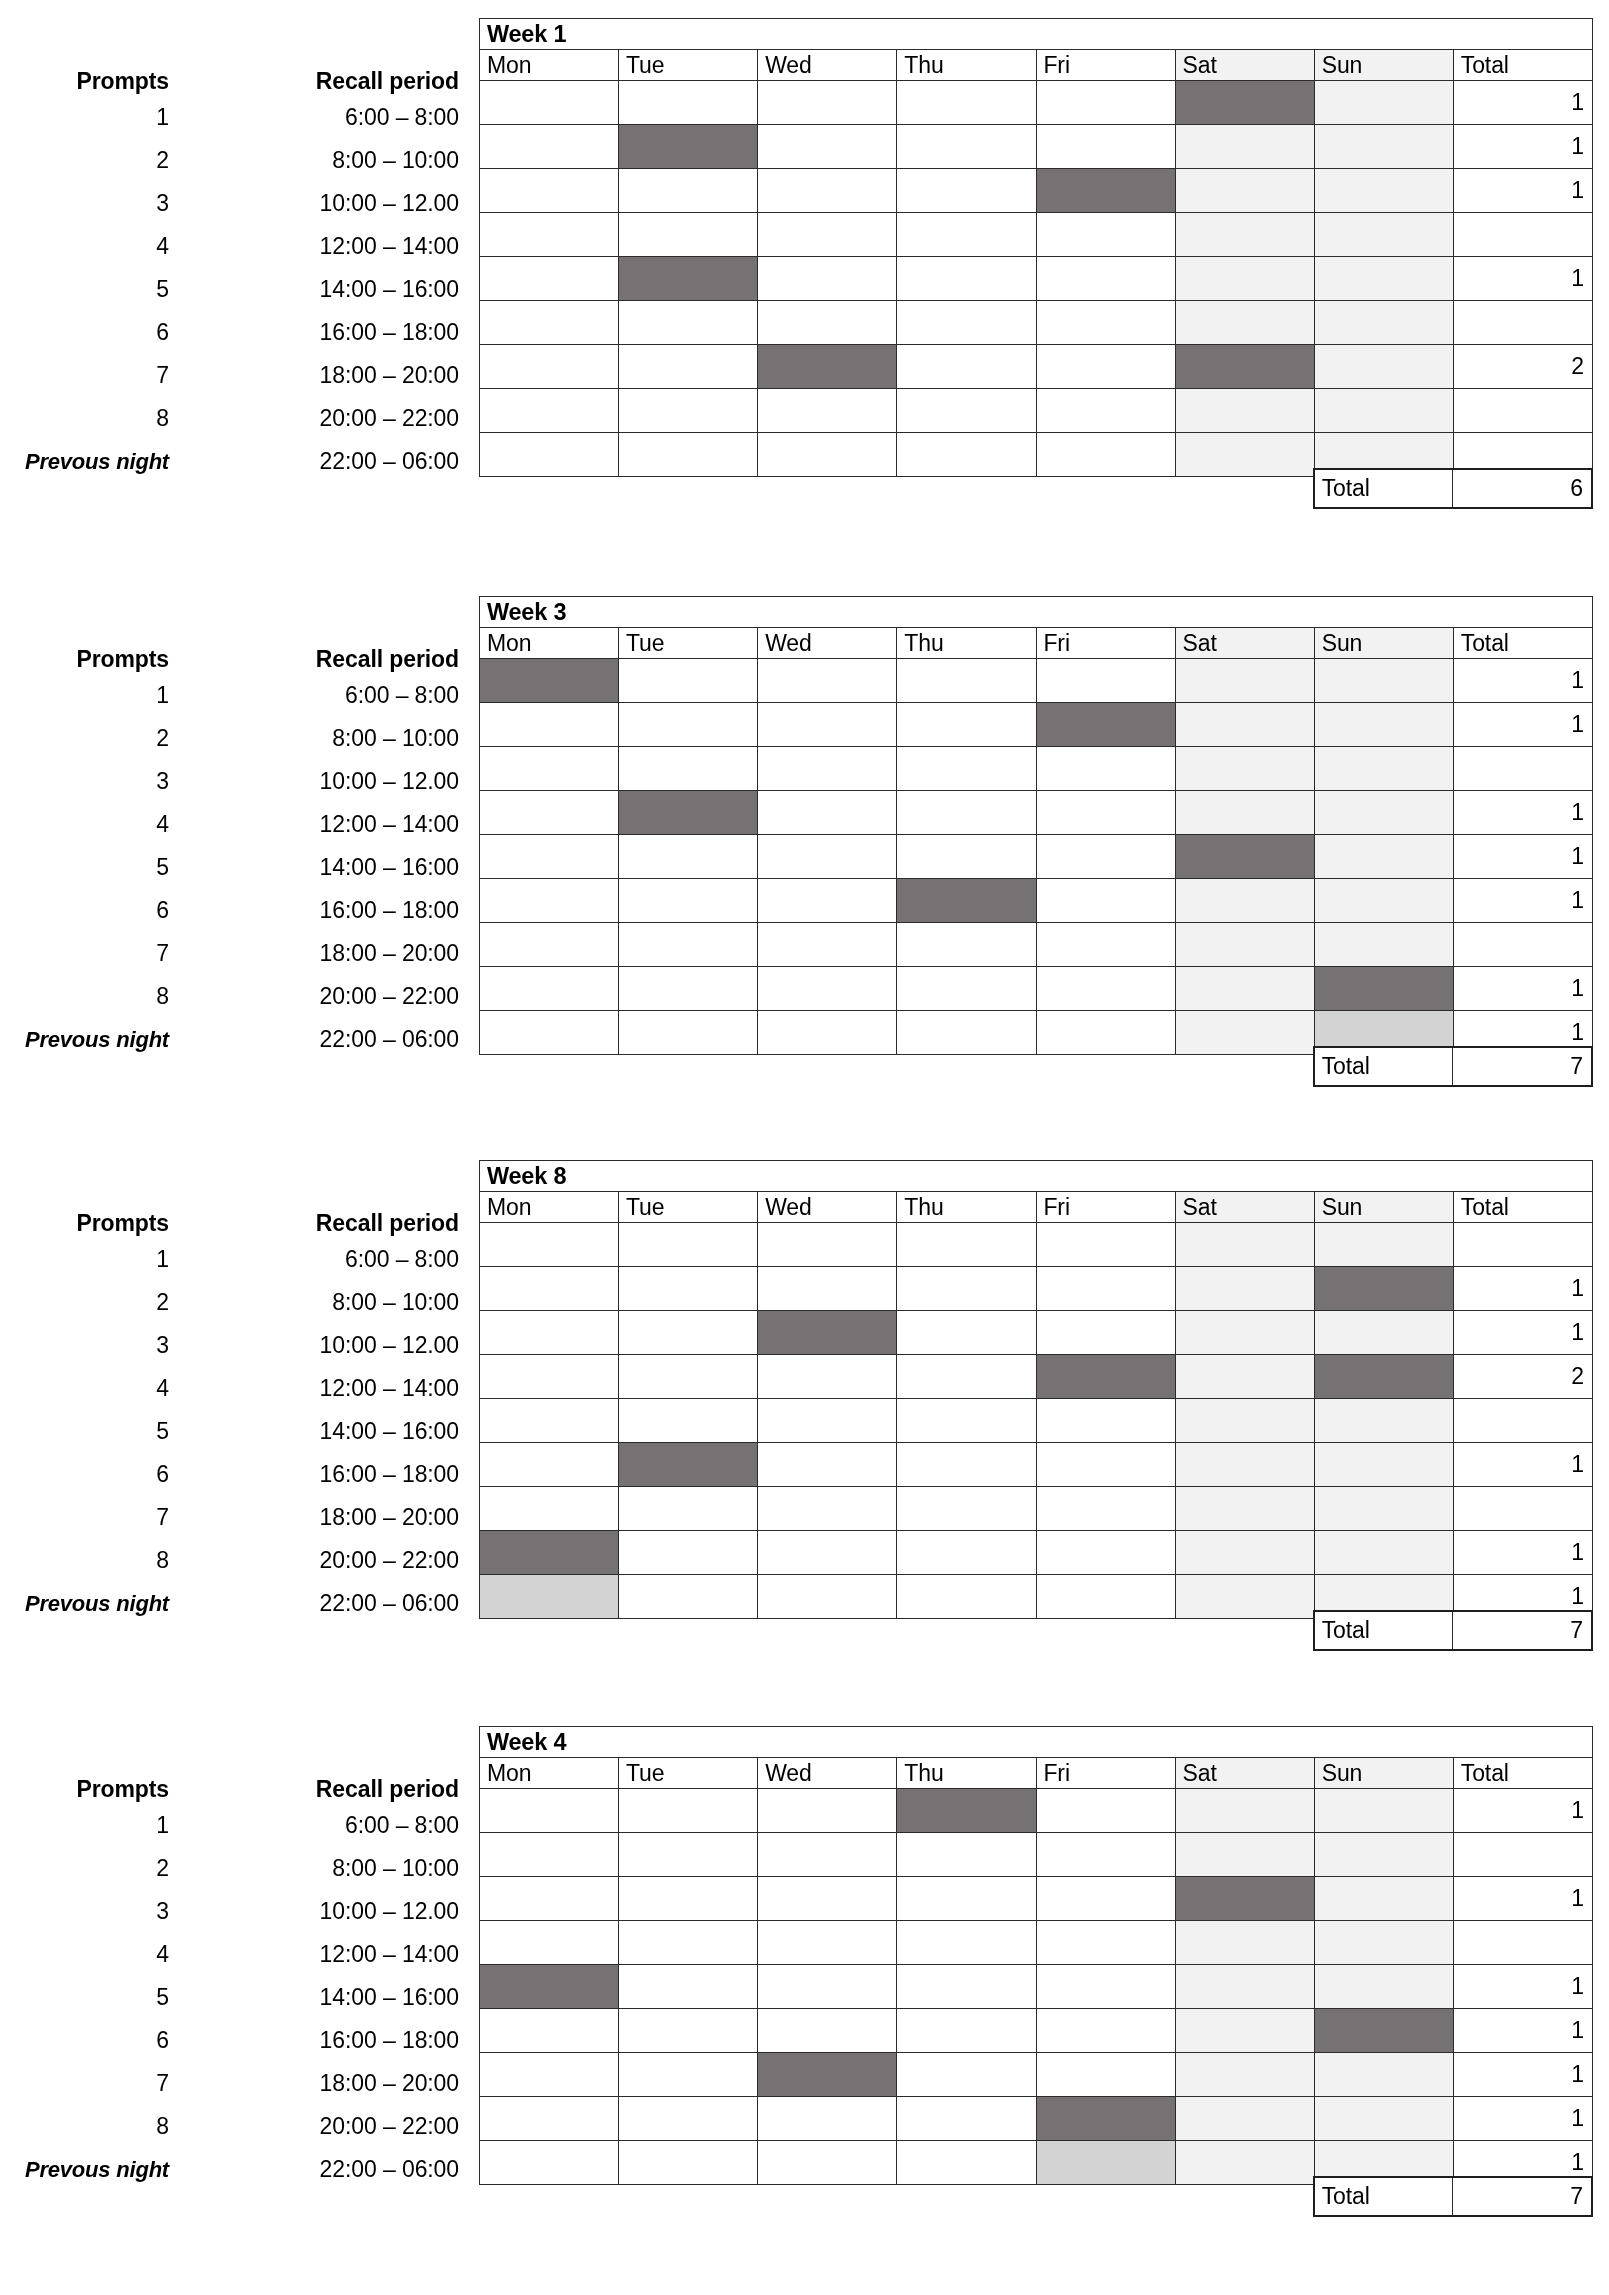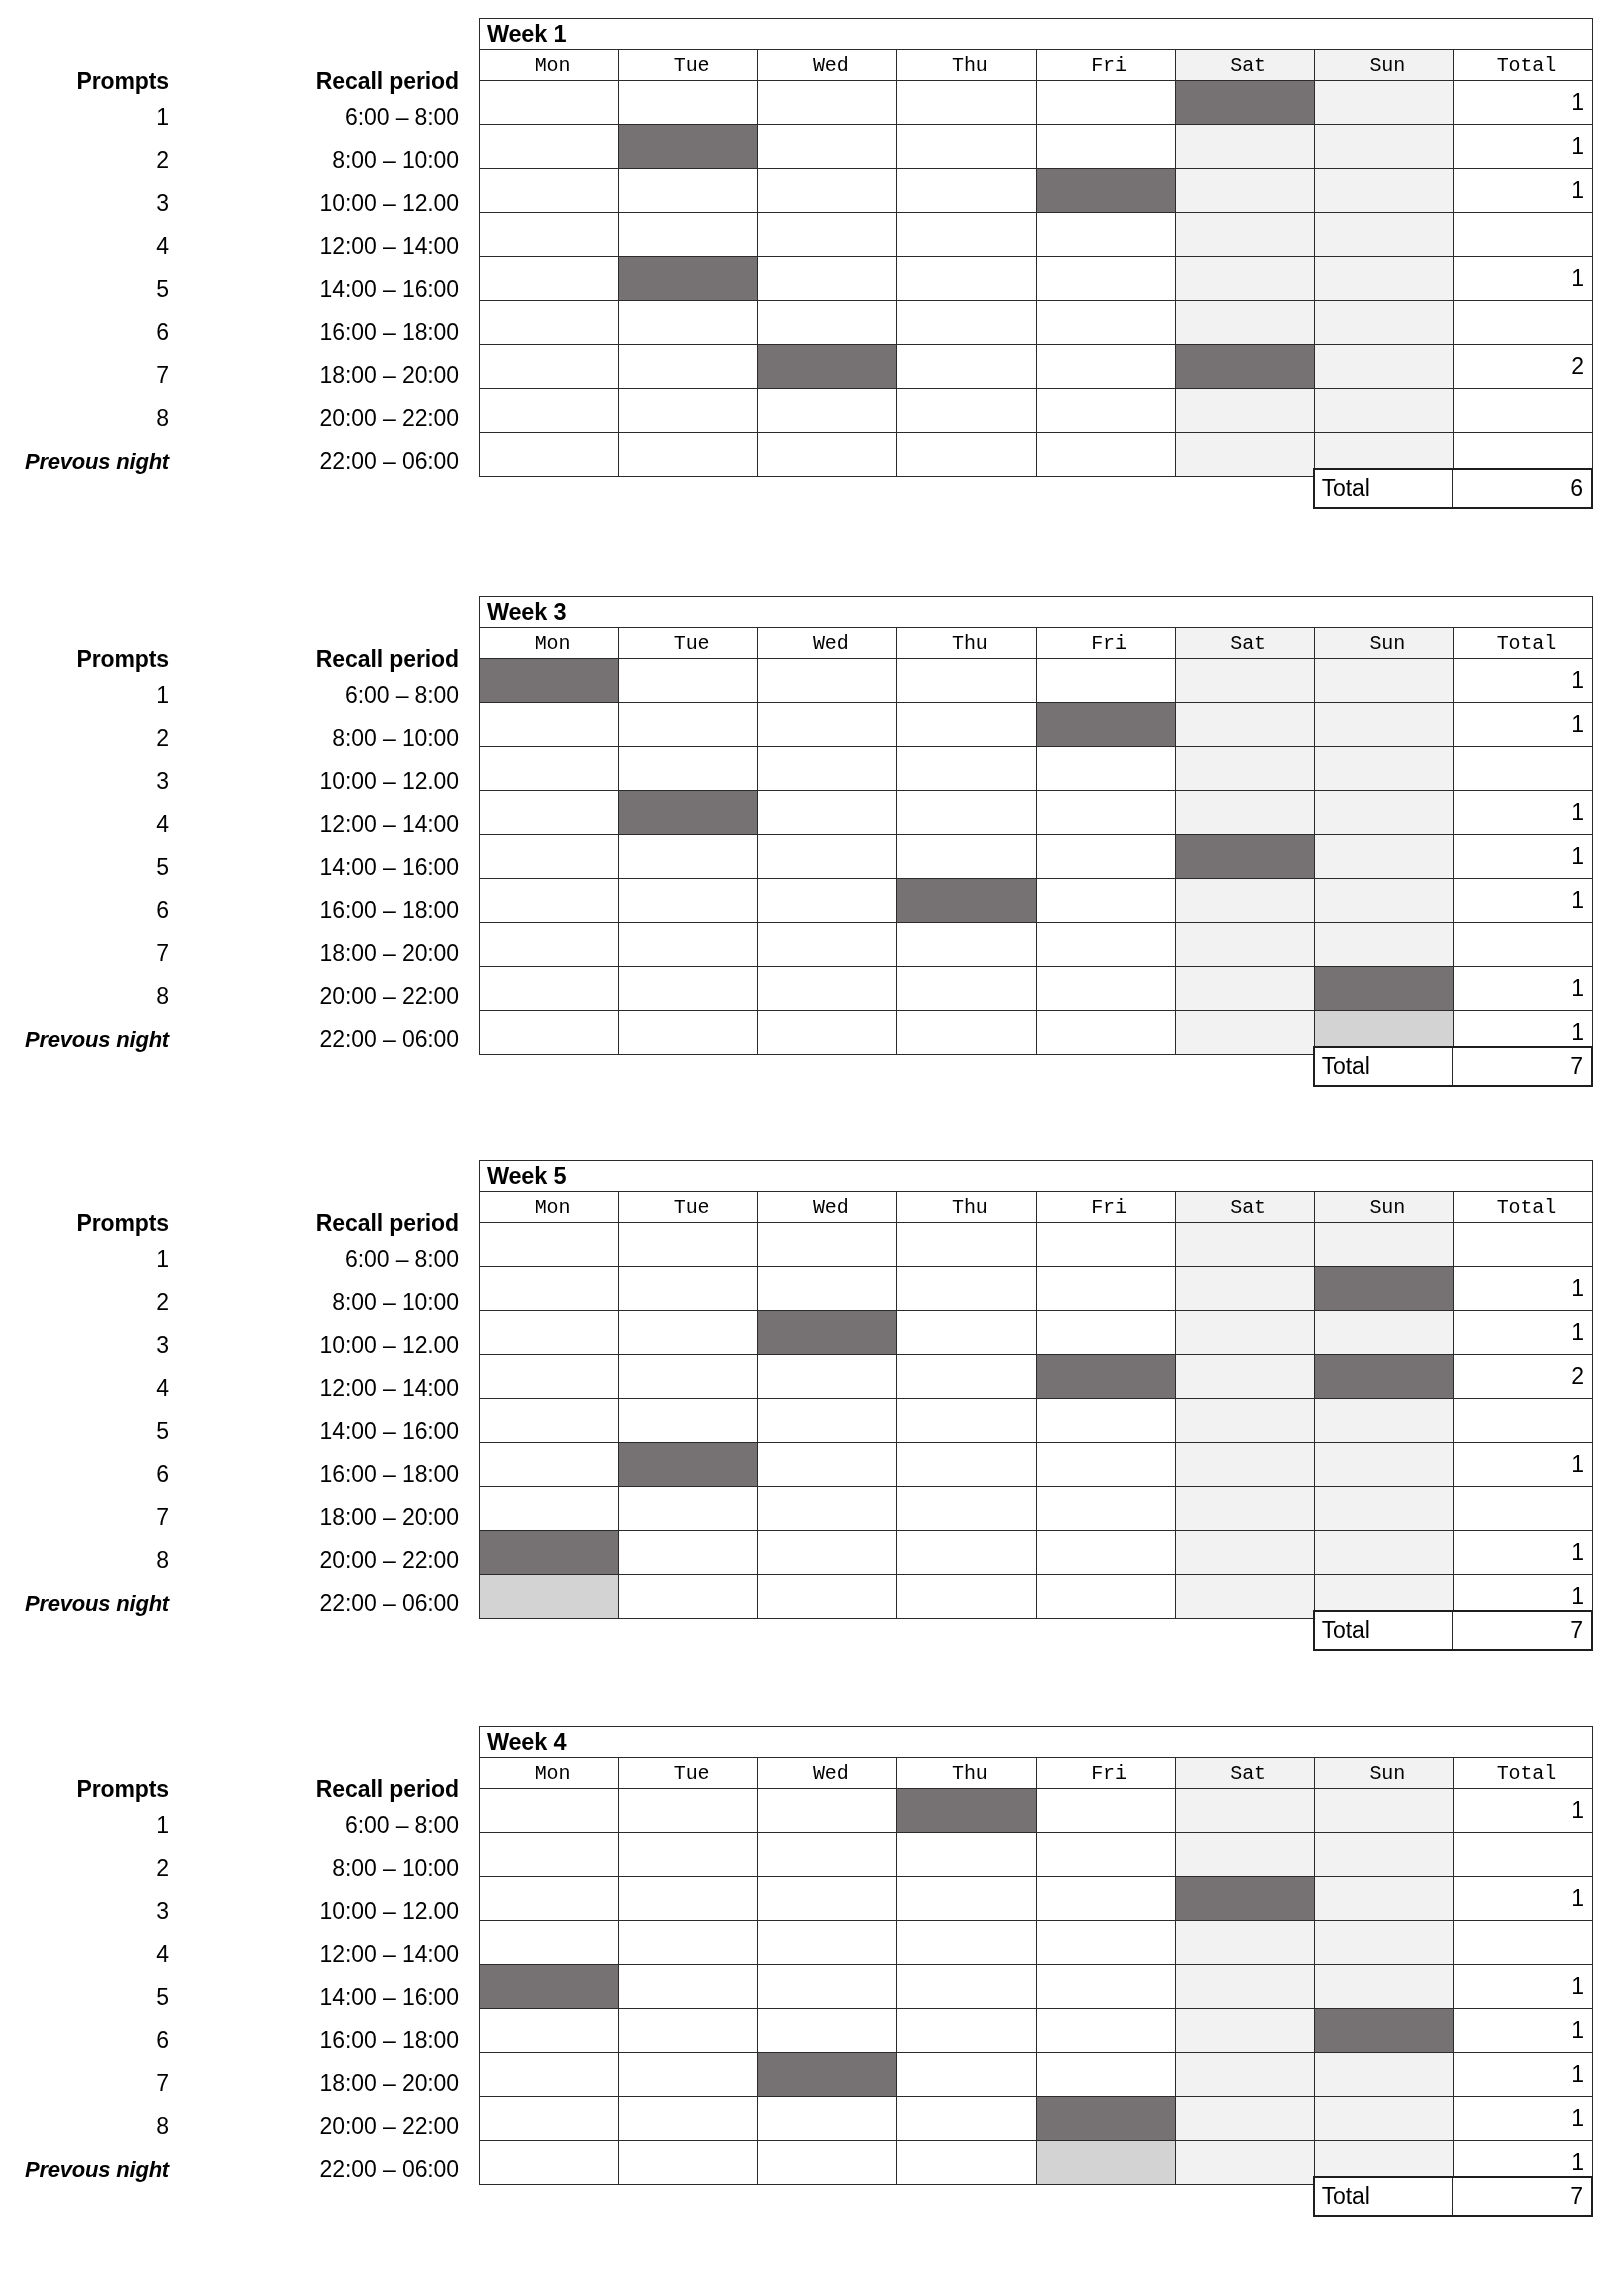--- a/index.html
+++ b/index.html
@@ -69,24 +69,23 @@
     text-align:left;padding-left:6.9px;
     letter-spacing:-0.2px;
     border-right:none;border-bottom:none;
   }
   .grid td.title-pad{
     height:30px;border-left:none;border-right:none;border-bottom:none;
   }
   .grid td.title-pad.last{border-right:1.7px solid #2b2b2b;}
   .grid td.hdr{
     height:30px;
-    font-size:20px;text-align:center;padding-left:6.9px;
+    font-size:23px;text-align:left;padding-left:6.9px;
     letter-spacing:-0.1px;
     border-top:1.7px solid #2b2b2b;
-    font-family:Liberation Mono, monospace;
   }
   .grid td.hdr.weekend{background:#f2f2f2;}
   .grid td.weekend{background:#f2f2f2;}
   .grid td.fill-dark{background:#767172;}
   .grid td.fill-light{background:#d4d3d3;}
   .grid td.rowtotal{
     text-align:right;padding-right:8px;font-size:23px;letter-spacing:-0.1px;
   }
 
   
@@ -546,21 +545,21 @@
           <col>
           <col>
           <col>
           <col>
           <col>
           <col>
           <col>
         </colgroup>
         <tbody>
           <tr>
-            <td class="title-cell">Week 5</td>
+            <td class="title-cell">Week 8</td>
             <td class="title-pad"></td>
             <td class="title-pad"></td>
             <td class="title-pad"></td>
             <td class="title-pad"></td>
             <td class="title-pad"></td>
             <td class="title-pad"></td>
             <td class="title-pad last"></td>
           </tr>
           <tr>
             <td class="hdr">Mon</td>

